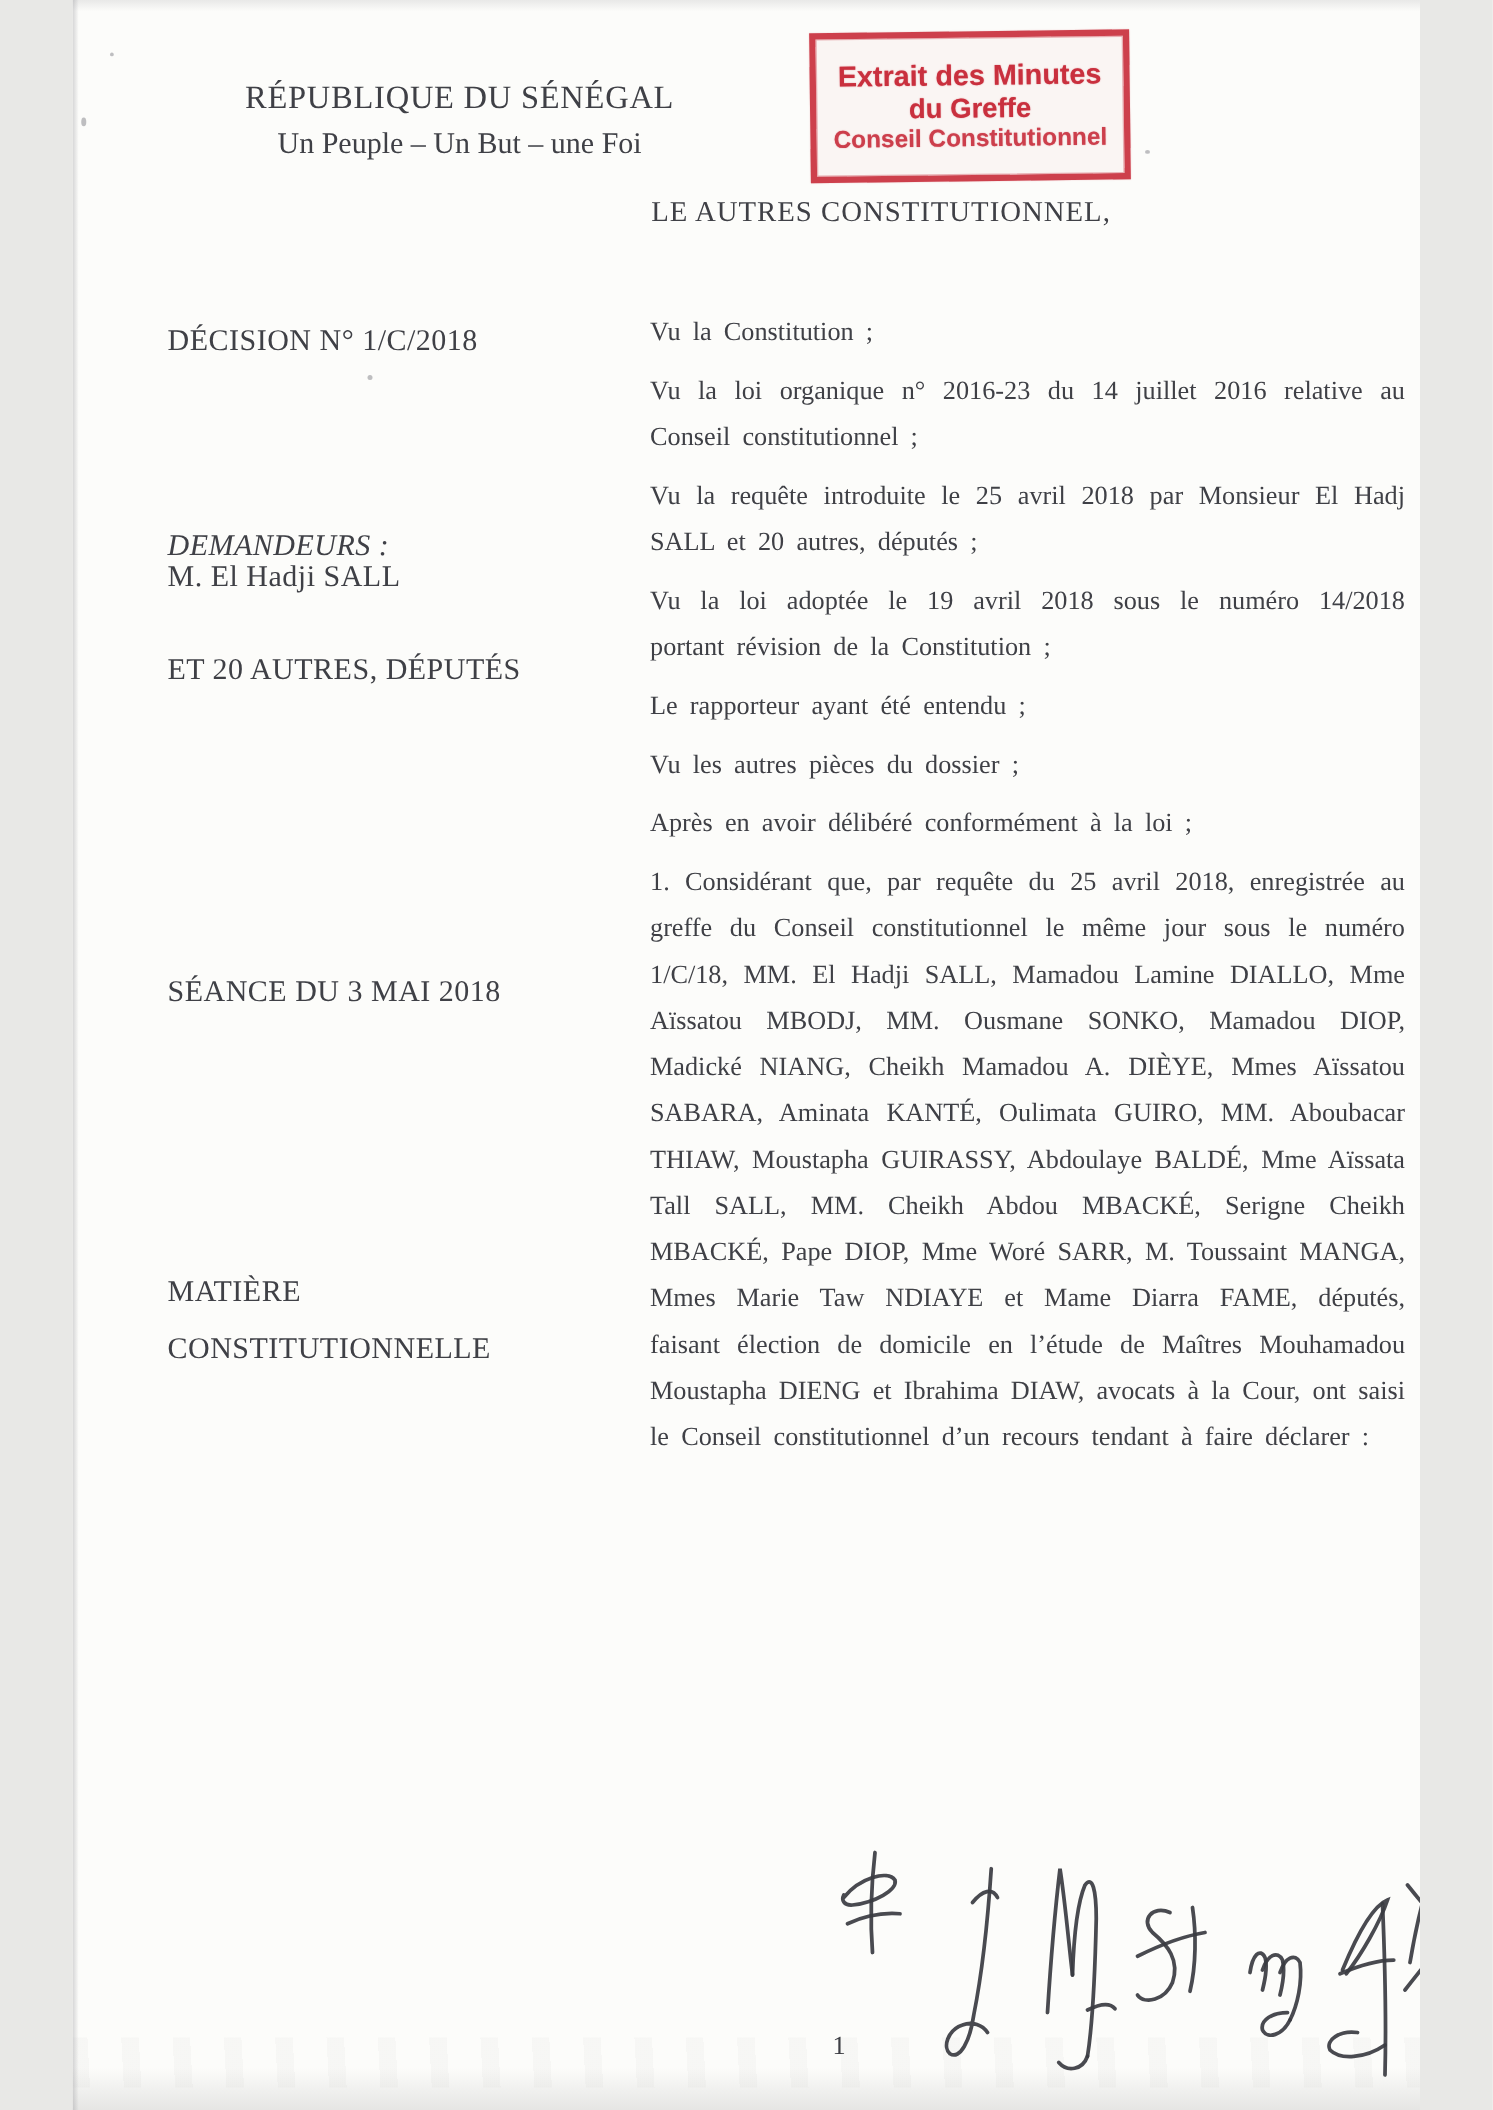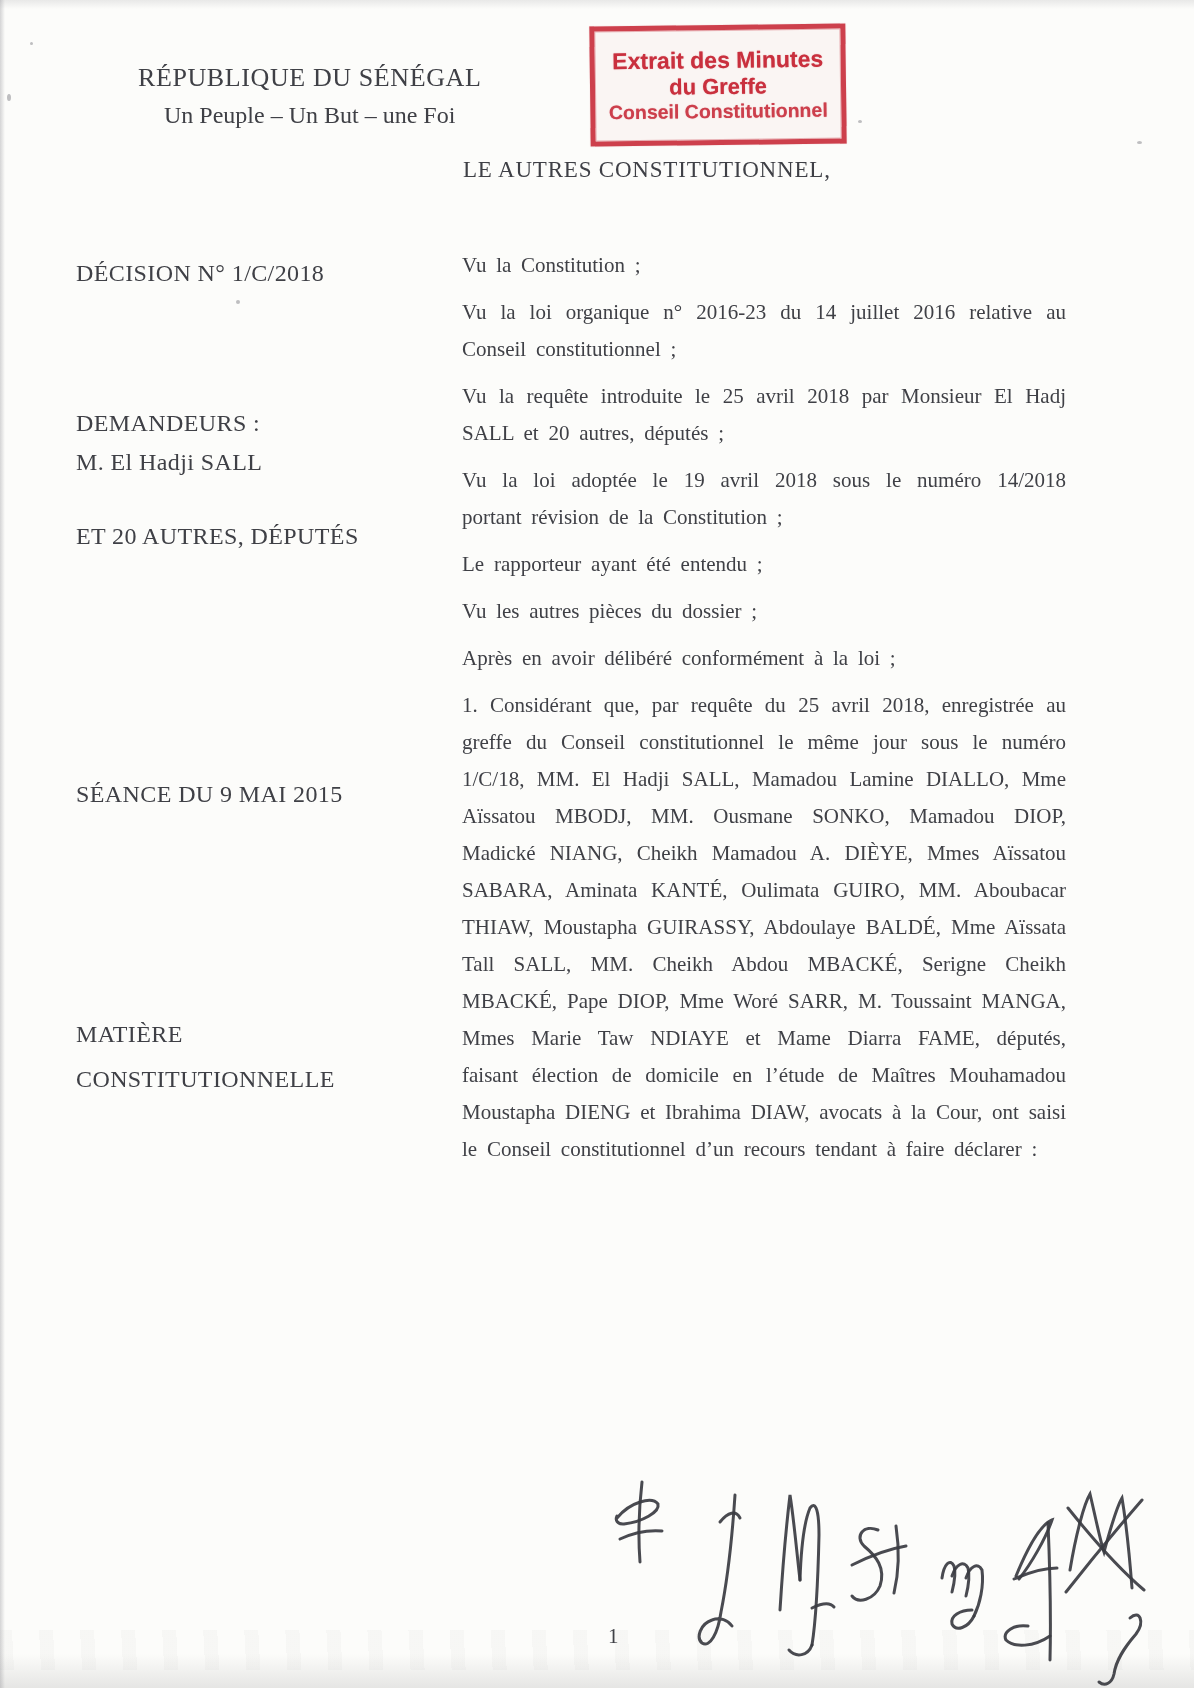--- a/index.html
+++ b/index.html
@@ -1,18 +1,18 @@
 <!DOCTYPE html>
 <html><head>
 <meta charset="utf-8">
 <style>
   html,body{margin:0;padding:0;background:#e8e8e6;}
   .page{
     position:relative;
-    width:1194px;height:1688px;
+    width:1078px;height:1688px;
     margin:0 auto;
     background:#fcfcfa;
     overflow:hidden;
     font-family:"Liberation Serif", serif;
     color:#3f4046;
   }
   
   .edge-left{position:absolute;left:0;top:0;width:5px;height:100%;
     background:linear-gradient(to right, rgba(110,110,118,.28), rgba(110,110,118,0));}
   .edge-top{position:absolute;left:0;top:0;width:100%;height:9px;
@@ -42,21 +42,21 @@
   }
   .stamp .l1{font-size:23px;}
   .stamp .l2{font-size:22px;}
   .stamp .l3{font-size:19.5px;opacity:.92;}
 
   .doc-title{position:absolute;left:463px;top:157px;font-size:23px;letter-spacing:.8px;}
 
   
   .margin-item{position:absolute;left:76px;font-size:24px;letter-spacing:.4px;white-space:nowrap;}
   .mi-decision{top:260px;}
-  .mi-demandeurs{top:410px;}
+  .mi-demandeurs{top:424px;font-style:italic;}
   .mi-dem1{top:449px;font-family:Liberation Serif, serif;}
   .mi-dem2{top:523px;}
   .mi-seance{top:781px;}
   .mi-mat1{top:1021px;}
   .mi-mat2{top:1066px;}
 
   
   .body-col{position:absolute;left:462px;top:247px;width:604px;
     font-size:21px;line-height:37px;text-align:justify;word-spacing:4.5px;}
   .body-col p{margin:0 0 10px 0;}
@@ -91,21 +91,21 @@
     <div class="l2">du Greffe</div>
     <div class="l3">Conseil Constitutionnel</div>
   </div>
 
   <div class="doc-title">LE AUTRES CONSTITUTIONNEL,</div>
 
   <div class="margin-item mi-decision">DÉCISION N° 1/C/2018</div>
   <div class="margin-item mi-demandeurs">DEMANDEURS :</div>
   <div class="margin-item mi-dem1">M. El Hadji SALL</div>
   <div class="margin-item mi-dem2">ET 20 AUTRES, DÉPUTÉS</div>
-  <div class="margin-item mi-seance">SÉANCE DU 9 MAI 2015</div>
+  <div class="margin-item mi-seance">SÉANCE DU 3 MAI 2018</div>
   <div class="margin-item mi-mat1">MATIÈRE</div>
   <div class="margin-item mi-mat2">CONSTITUTIONNELLE</div>
 
   <div class="body-col">
     <p>Vu la Constitution ;</p>
     <p>Vu la loi organique n° 2016-23 du 14 juillet 2016 relative au Conseil constitutionnel ;</p>
     <p>Vu la requête introduite le 25 avril 2018 par Monsieur El Hadj SALL et 20 autres, députés ;</p>
     <p>Vu la loi adoptée le 19 avril 2018 sous le numéro 14/2018 portant révision de la Constitution ;</p>
     <p>Le rapporteur ayant été entendu ;</p>
     <p>Vu les autres pièces du dossier ;</p>

